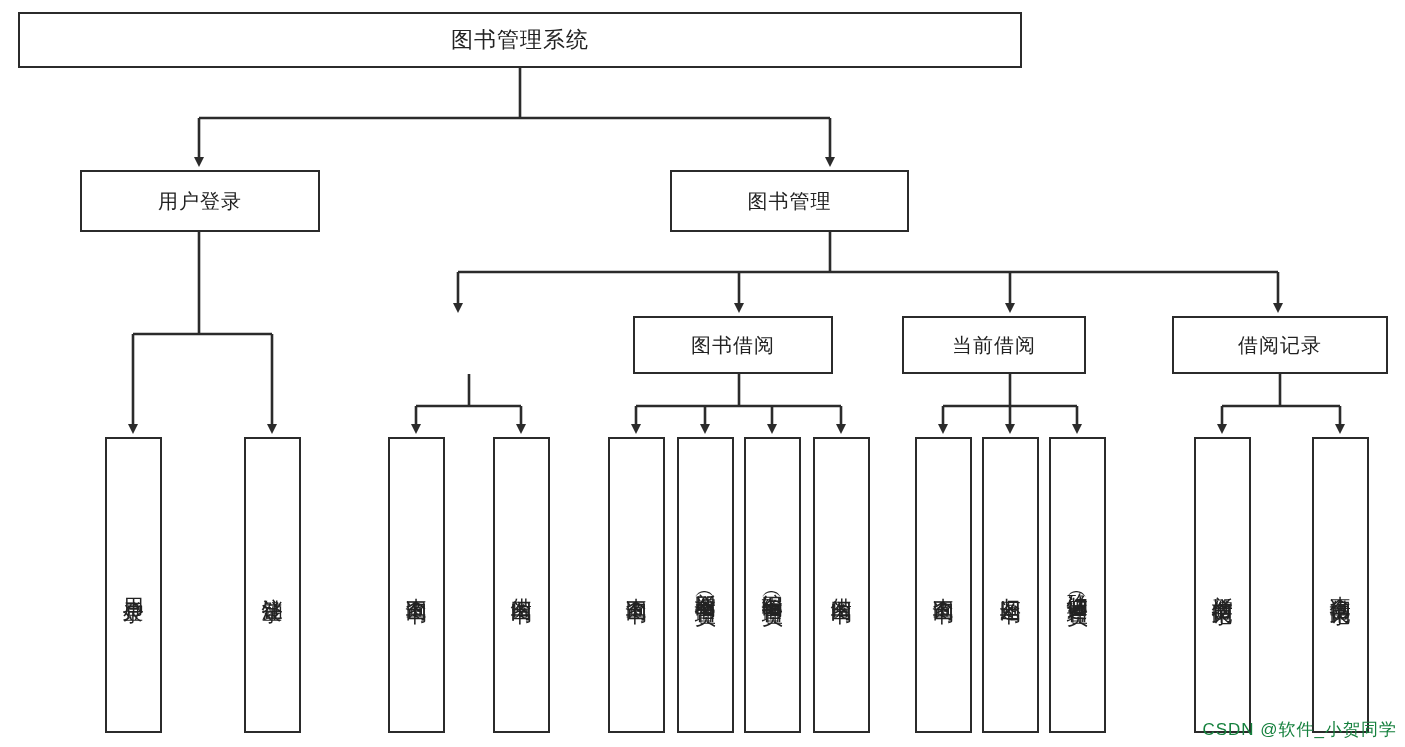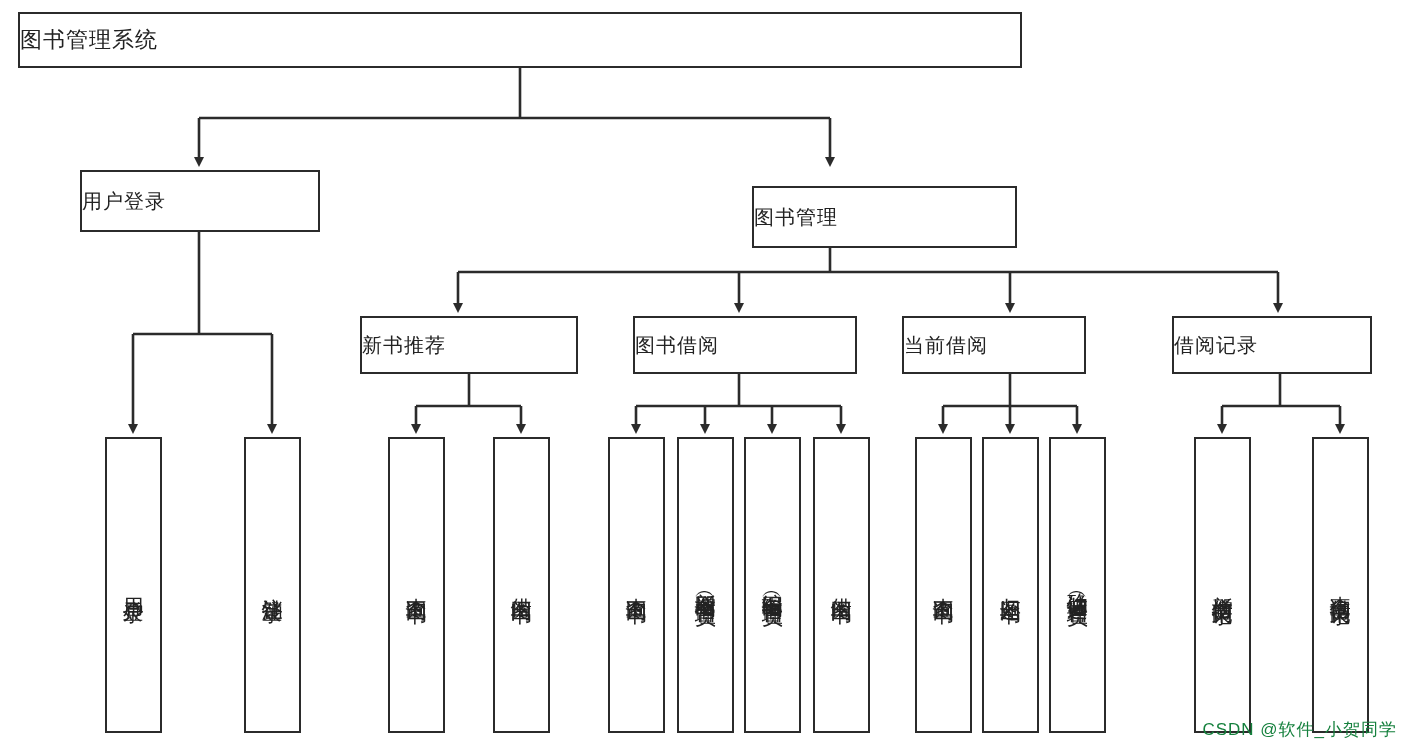--- a/index.html
+++ b/index.html
@@ -14,21 +14,21 @@
     background:#ffffff;
     overflow:hidden;
   }
   .node{
     position:absolute;
     box-sizing:border-box;
     background:#ffffff;
     border:2px solid #2b2b2b;
     display:flex;
     align-items:center;
-    justify-content:flex-start;
+    justify-content:center;
     color:#222222;
   }
   .node.h{
     font-size:20px;
     letter-spacing:1px;
   }
   .node.leaf{
     border-width:2px;
     align-items:center;
     justify-content:center;
@@ -118,34 +118,31 @@
     </g>
   </svg>
 
   <div class="node h" id="title-box">
     <span class="htext">图书管理系统</span>
   </div>
 
   <div class="node h" style="left:80px;top:170px;width:240px;height:62px;">
     <span class="htext">用户登录</span>
   </div>
-  <div class="node h" style="left:752px;top:170px;width:265px;height:62px;margin-top:16px;">
+  <div class="node h" style="left:670px;top:170px;width:239px;height:62px;">
     <span class="htext">图书管理</span>
   </div>
 
-  <div class="node h" style="left:360px;top:316px;width:218px;height:58px;">
-    <span class="htext">新书推荐</span>
-  </div>
-  <div class="node h" style="left:633px;top:316px;width:224px;height:58px;">
+  <div class="node h" style="left:633px;top:316px;width:200px;height:58px;">
     <span class="htext">图书借阅</span>
   </div>
   <div class="node h" style="left:902px;top:316px;width:184px;height:58px;">
     <span class="htext">当前借阅</span>
   </div>
-  <div class="node h" style="left:1172px;top:316px;width:200px;height:58px;">
+  <div class="node h" style="left:1172px;top:316px;width:216px;height:58px;">
     <span class="htext">借阅记录</span>
   </div>
 
   <div class="node leaf" style="left:105px;top:437px;width:57px;height:296px;">
     <span class="vtext">用户登录</span>
   </div>
   <div class="node leaf" style="left:244px;top:437px;width:57px;height:296px;">
     <span class="vtext">注销登录</span>
   </div>
 

